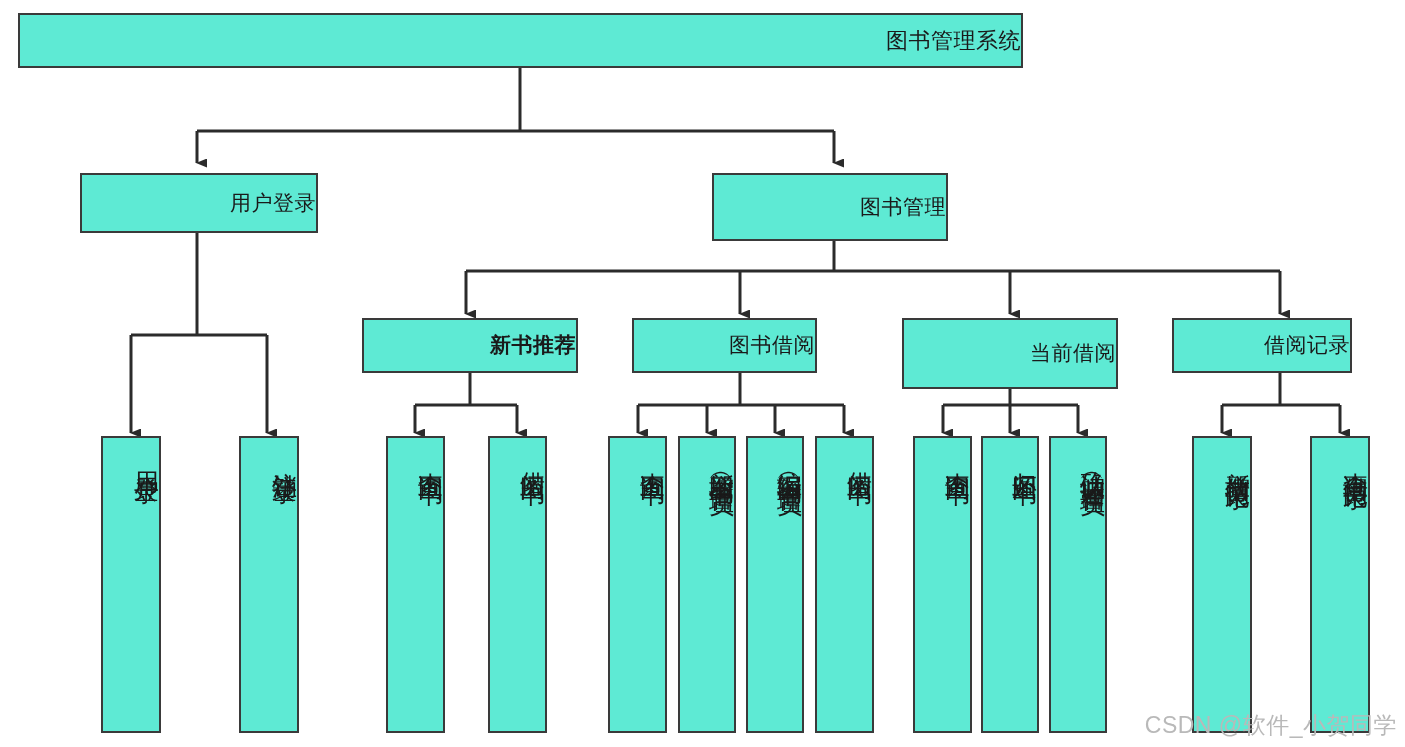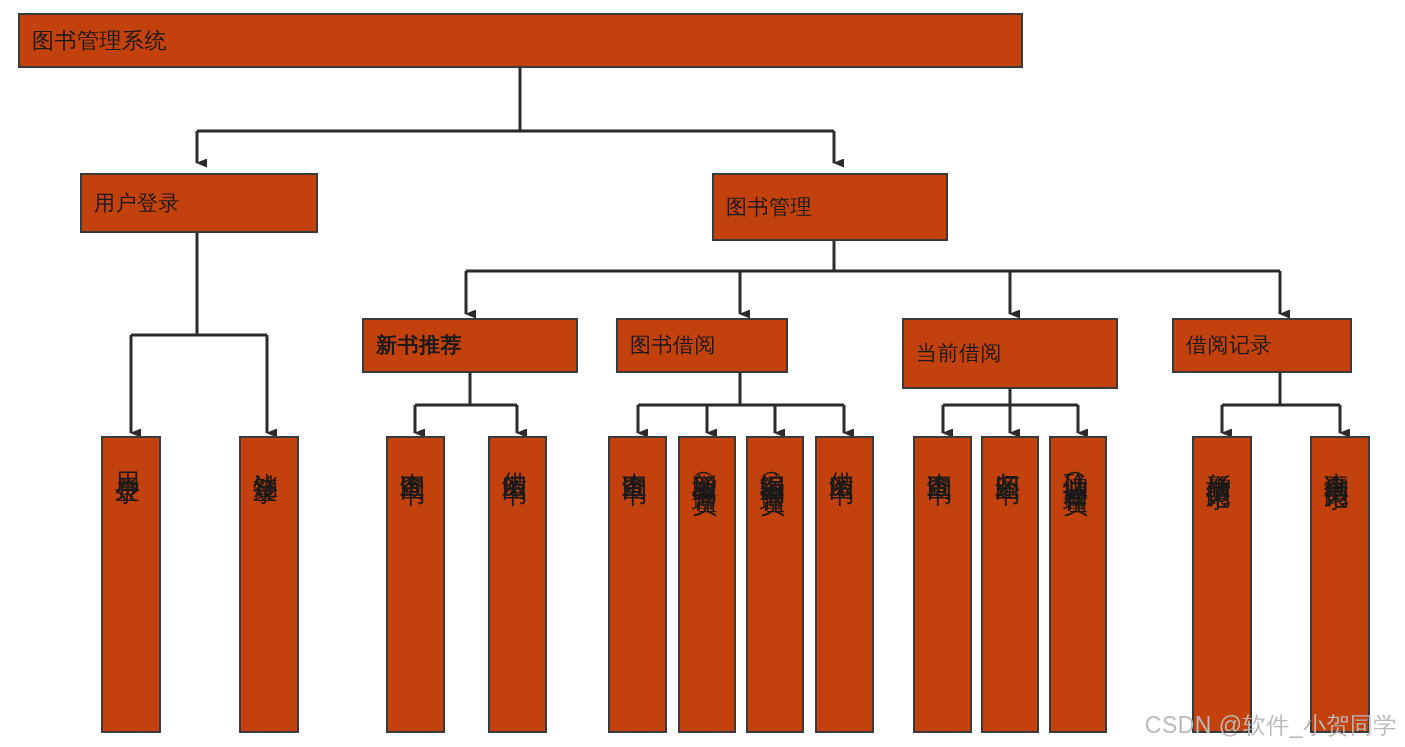--- a/index.html
+++ b/index.html
@@ -22,25 +22,25 @@
     position: absolute;
     left: 0;
     top: 0;
     width: 1405px;
     height: 747px;
     pointer-events: none;
   }
   .node {
     position: absolute;
     box-sizing: border-box;
-    background: #c2410c;
+    background: #5eead4;
     border: 2.5px solid #3a3a3a;
     display: flex;
     align-items: center;
-    justify-content: flex-start;
+    justify-content: flex-end;
     color: #1a1a1a;
     padding-left: 12px;
   }
   .node .label {
     display: block;
     text-align: center;
     line-height: 1.05;
     white-space: nowrap;
   }
   
@@ -136,21 +136,21 @@
   <div class="node horiz" style="left:80px; top:173px; width:238px; height:60px;">
     <span class="label">用户登录</span>
   </div>
   <div class="node horiz" style="left:712px; top:173px; width:236px; height:68px;">
     <span class="label">图书管理</span>
   </div>
 
   <div class="node horiz" style="left:362px; top:318px; width:216px; height:55px;font-weight:bold;">
     <span class="label">新书推荐</span>
   </div>
-  <div class="node horiz" style="left:616px; top:318px; width:172px; height:55px;">
+  <div class="node horiz" style="left:632px; top:318px; width:185px; height:55px;">
     <span class="label">图书借阅</span>
   </div>
   <div class="node horiz" style="left:902px; top:318px; width:216px; height:71px;">
     <span class="label">当前借阅</span>
   </div>
   <div class="node horiz" style="left:1172px; top:318px; width:180px; height:55px;">
     <span class="label">借阅记录</span>
   </div>
 
   <div class="node vert" style="left:101px; top:436px; width:60px; height:297px;">

